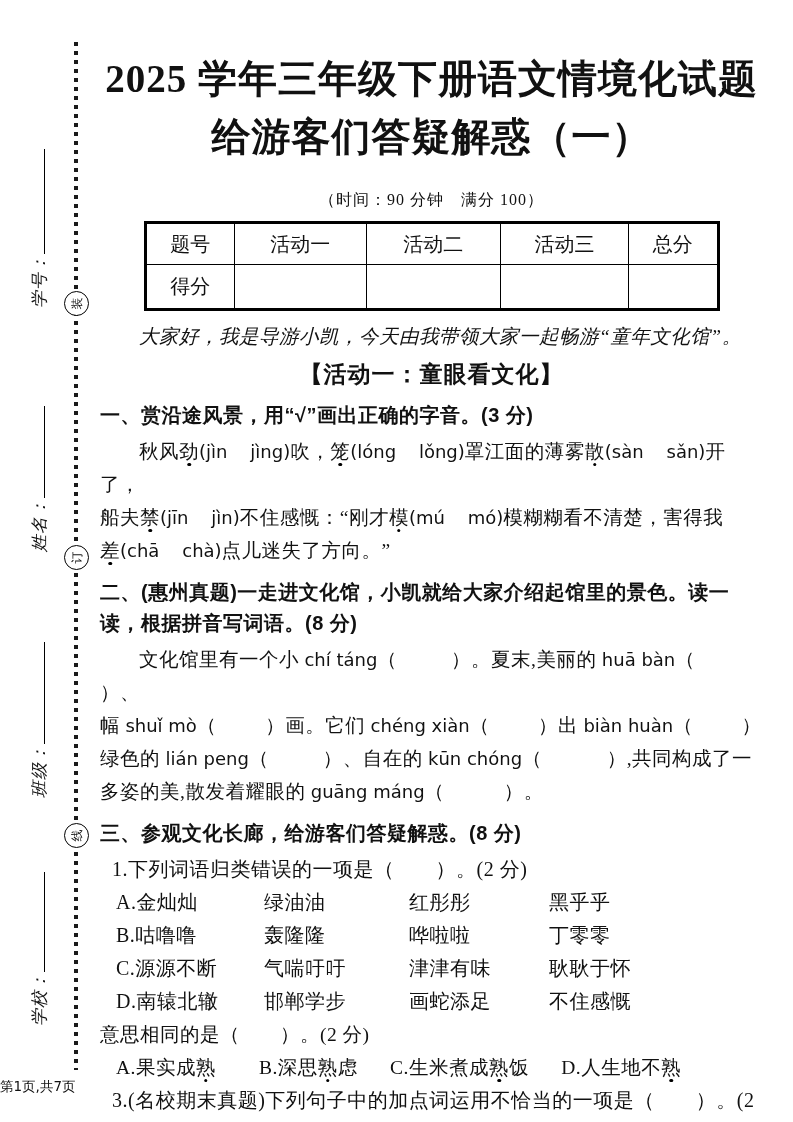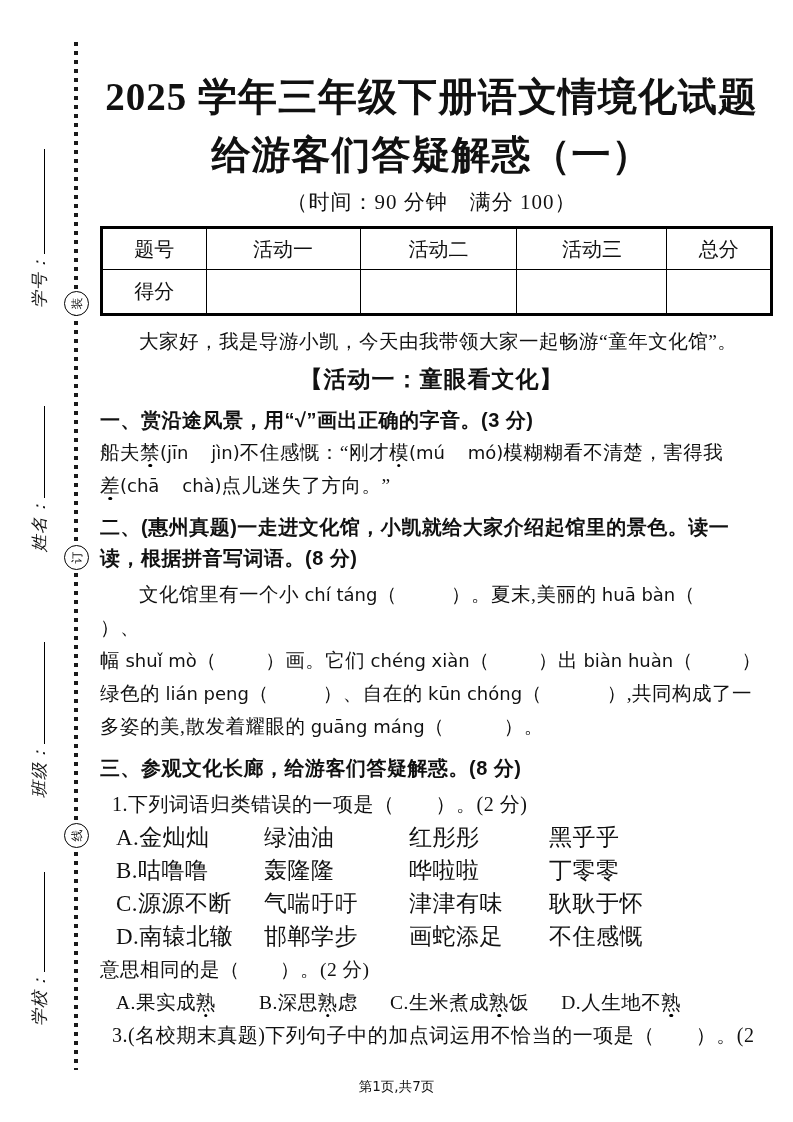--- a/index.html
+++ b/index.html
@@ -34,33 +34,33 @@
     display:flex;align-items:center;justify-content:center;
     font-size:12px;z-index:2;font-style:normal;
   }
   .seal span{display:block;transform:rotate(-90deg);}
   
   .content{position:absolute;left:100px;right:30px;top:0;}
   .title{
     text-align:center;font-weight:bold;font-size:39px;line-height:50px;
     margin:0;letter-spacing:1px;
   }
-  .title1{margin-top:72px;}
+  .title1{margin-top:54px;}
   .title2{margin-top:8px;}
-  .meta{text-align:center;font-size:21px;margin-top:8px;letter-spacing:1px;}
+  .meta{text-align:center;font-size:16px;margin-top:28px;letter-spacing:1px;}
   table.score{
-    width:673px;margin:10px auto 12px auto;border-collapse:collapse;
+    width:576px;margin:10px auto 12px auto;border-collapse:collapse;
     border:3px solid #000;font-size:20px;
   }
   table.score td{border:1.5px solid #000;text-align:center;padding:0;}
   table.score tr.hd td{height:40px;font-weight:normal;}
   table.score tr.sc td{height:43px;}
   .intro{
     margin:8px 0 0 0;font-size:19.5px;line-height:28px;
-    text-indent:2em;letter-spacing:0.5px;
+    font-style:italic;text-indent:2em;letter-spacing:0.5px;
   }
   .act-header{
     text-align:center;font-family:"Liberation Sans","DejaVu Sans",sans-serif;
     font-weight:bold;font-size:23px;margin-top:8px;letter-spacing:1px;
   }
   .qtitle{
     font-family:"Liberation Sans","DejaVu Sans",sans-serif;
     font-weight:bold;font-size:20px;line-height:31px;margin-top:10px;
     letter-spacing:0.5px;
   }
@@ -68,26 +68,26 @@
   .indent{text-indent:2em;}
   .py{font-family:"DejaVu Sans","Liberation Sans",sans-serif;font-size:18px;letter-spacing:0;}
   .em{position:relative;}
   .em::after{
     content:"";position:absolute;left:50%;bottom:-4px;width:3.5px;height:3.5px;
     border-radius:50%;background:#000;transform:translateX(-50%);
   }
   .stem{font-size:20px;line-height:33px;letter-spacing:0.5px;white-space:pre-wrap;margin-left:12px;}
   .optgrid{
     display:grid;grid-template-columns:148px 145px 140px auto;
-    padding-left:16px;font-size:23px;line-height:33px;letter-spacing:0.5px;
+    padding-left:16px;font-size:20px;line-height:33px;letter-spacing:0.5px;
   }
   .optline{padding-left:16px;}
   .mt4{margin-top:4px;}
   .footer{
-    position:absolute;left:0;right:0;top:1078px;text-align:center;
+    position:absolute;left:0;right:0;top:1078px;
     font-size:13.5px;font-family:"DejaVu Sans","Liberation Sans",sans-serif;
   }
 </style>
 </head>
 <body>
 
 <div class="page">
 
   <div class="dotline"></div>
 
@@ -144,20 +144,21 @@
         <td></td>
       </tr>
     </tbody>
       </table>
 
     <p class="intro">大家好，我是导游小凯，今天由我带领大家一起畅游“童年文化馆”。</p>
 
     <div class="act-header">【活动一：童眼看文化】</div>
 
     <div class="qtitle">一、赏沿途风景，用“√”画出正确的字音。(3 分)</div>
+    <div class="rich indent mt4"><span>秋风</span><span class="em">劲</span><span class="py">(jìn    jìng)</span><span>吹，</span><span class="em">笼</span><span class="py">(lóng    lǒng)</span><span>罩江面的薄雾</span><span class="em">散</span><span class="py">(sàn    sǎn)</span><span>开了，</span></div>
     <div class="rich"><span>船夫</span><span class="em">禁</span><span class="py">(jīn    jìn)</span><span>不住感慨：“刚才</span><span class="em">模</span><span class="py">(mú    mó)</span><span>模糊糊看不清楚，害得我</span></div>
     <div class="rich"><span class="em">差</span><span class="py">(chā    chà)</span><span>点儿迷失了方向。”</span></div>
 
     <div class="qtitle">二、(惠州真题)一走进文化馆，小凯就给大家介绍起馆里的景色。读一读，根据拼音写词语。(8 分)</div>
     <div class="rich indent mt4"><span>文化馆里有一个小 </span><span class="py">chí táng</span><span>（          ）。夏末,美丽的 </span><span class="py">huā bàn</span><span>（          ）、</span></div>
     <div class="rich"><span>幅 </span><span class="py">shuǐ mò</span><span>（         ）画。它们 </span><span class="py">chéng xiàn</span><span>（         ）出 </span><span class="py">biàn huàn</span><span>（         ）</span></div>
     <div class="rich"><span>绿色的 </span><span class="py">lián peng</span><span>（          ）、自在的 </span><span class="py">kūn chóng</span><span>（            ）,共同构成了一</span></div>
     <div class="rich"><span>多姿的美,散发着耀眼的 </span><span class="py">guāng máng</span><span>（           ）。</span></div>
 
     <div class="qtitle">三、参观文化长廊，给游客们答疑解惑。(8 分)</div>

